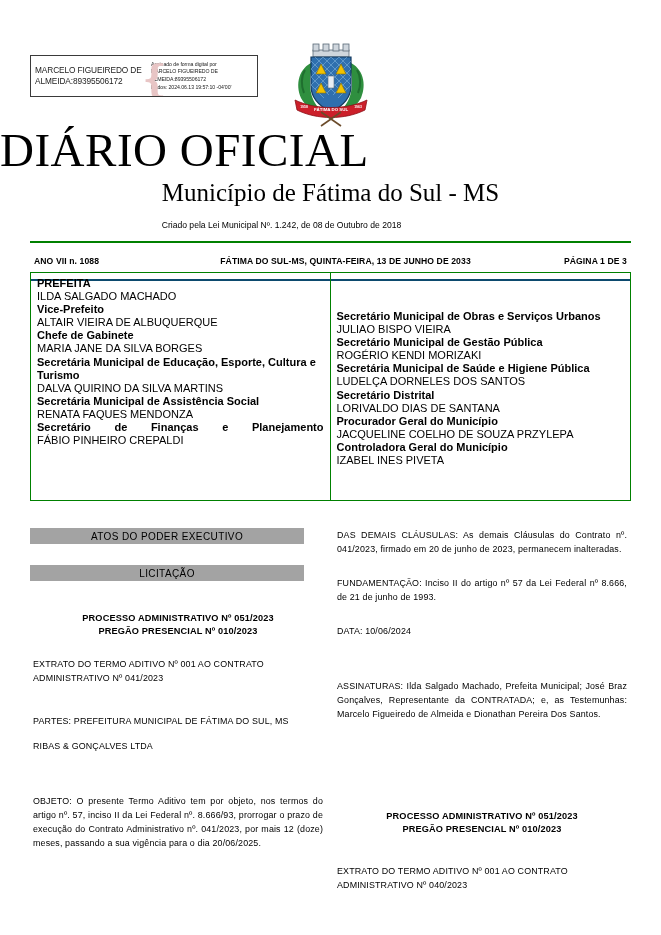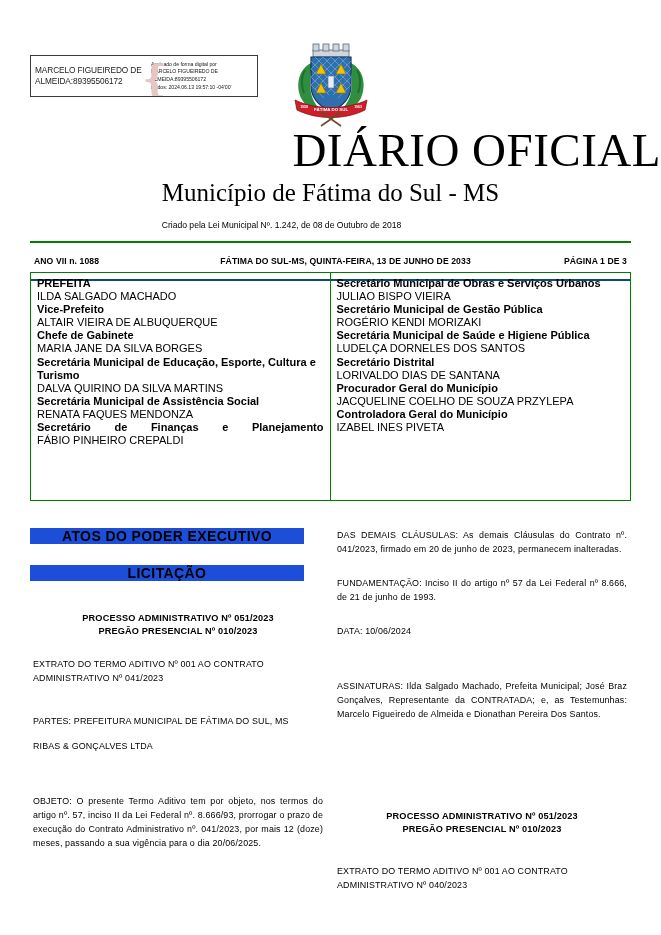--- a/index.html
+++ b/index.html
@@ -86,21 +86,21 @@
     width: 80px;
     height: 90px;
   }
 
   
   .masthead-title {
     position: absolute;
     left: 0;
     top: 124px;
     width: 661px;
-    text-align: right;
+    text-align: left;
     font-family: "Liberation Serif", serif;
     font-size: 47px;
     line-height: 52px;
     letter-spacing: 0.5px;
     color: #000;
   }
   .masthead-sub {
     position: absolute;
     left: 0;
     top: 178px;
@@ -153,41 +153,41 @@
     box-sizing: border-box;
     display: flex;
   }
   .off-col {
     padding: 4px 6px 0 6px;
     box-sizing: border-box;
     font-size: 11px;
     line-height: 13.1px;
   }
   .off-col.left  { width: 50%; border-right: 1.5px solid #008000; }
-  .off-col.right { width: 50%; }
+  .off-col.right { width: 50%; margin-top: 33px; }
   .off-role {
     font-weight: bold;
     color: #000;
   }
   .off-role.justified {
     text-align: justify;
     text-align-last: justify;
   }
   .off-name {
     font-weight: normal;
     color: #000;
   }
 
   
   .banner {
     position: absolute;
-    background: #1d4ed8;
-    color: #000;
-    font-size: 14px;
-    font-weight: bold;
+    background: #a3a3a3;
+    color: #000;
+    font-size: 10px;
+    font-weight: normal;
     letter-spacing: 0.4px;
     display: flex;
     align-items: center;
     justify-content: center;
     box-sizing: border-box;
   }
   #banner-atos {
     left: 30px; top: 528px; width: 274px; height: 16px;
   }
   #banner-licitacao {

